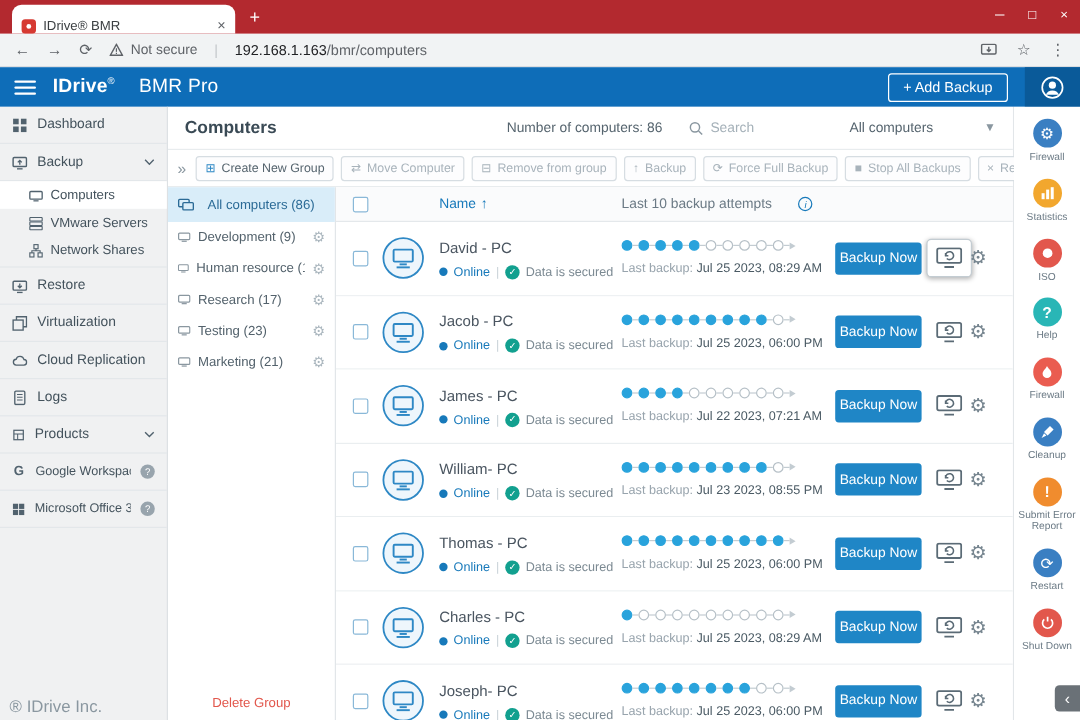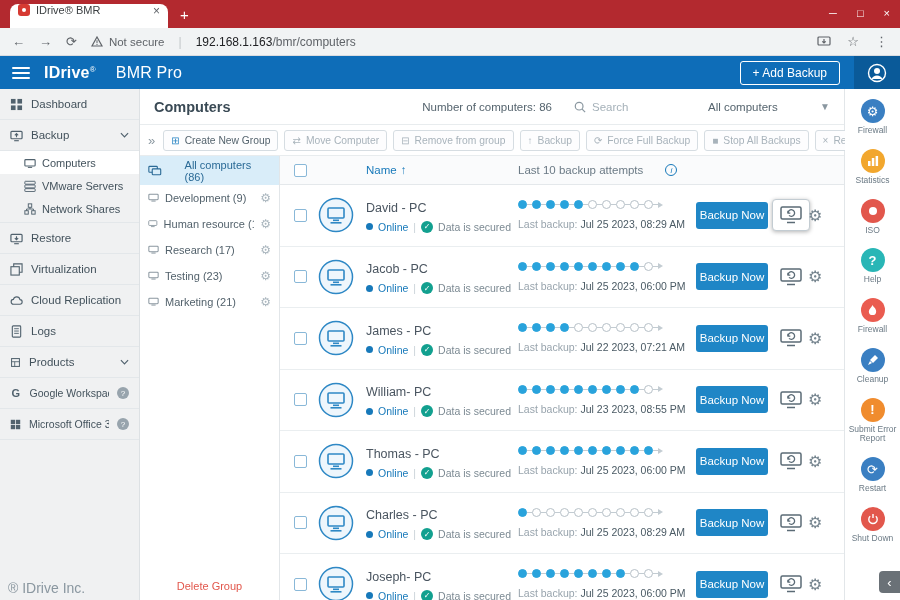--- a/index.html
+++ b/index.html
@@ -2,21 +2,21 @@
 <html><head>
 <meta charset="utf-8">
 <style>
   *{margin:0;padding:0;box-sizing:border-box}
   html,body{width:900px;height:600px;overflow:hidden}
   body{font-family:"Liberation Sans",sans-serif;background:#fff;color:#43525c}
   .screen{width:900px;height:600px;display:flex;flex-direction:column;position:relative;overflow:hidden;background:#fff}
 
   
   .tabstrip{height:28px;background:#b3292f;display:flex;align-items:flex-end;padding-left:10px;position:relative;flex:none}
-  .tab{height:24px;width:158px;background:#fff;border-radius:8px 8px 0 0;display:flex;align-items:flex-start;gap:6px;padding:0 8px;font-size:11px;color:#3c4043}
+  .tab{height:24px;width:186px;background:#fff;border-radius:8px 8px 0 0;display:flex;align-items:flex-end;gap:6px;padding:0 8px;font-size:11px;color:#3c4043}
   .favicon{width:12px;height:12px;border-radius:3px;background:#d63a32;position:relative;flex:none}
   .favicon::after{content:"";position:absolute;left:4px;top:4px;width:4px;height:4px;border-radius:50%;background:#fff}
   .tab-title{white-space:nowrap;overflow:hidden;flex:1}
   .tab-close{color:#5f6368;font-size:12px;cursor:default}
   .newtab{color:#fff;font-size:15px;margin:0 0 5px 12px}
   .wincontrols{position:absolute;right:10px;top:0;height:26px;display:flex;align-items:center;gap:20px;color:#fff;font-size:11px}
   .addressbar{height:28px;background:#f1f3f4;display:flex;align-items:center;padding:0 12px;gap:14px;font-size:12px;color:#5f6368;border-bottom:1px solid #dadce0;flex:none}
   .nav-ic{font-size:13px;color:#5f6368}
   .security{display:flex;gap:6px;align-items:center;color:#5f6368;font-size:11.5px}
   .sec-divider{color:#c4c7ca}
@@ -64,21 +64,21 @@
   .toolbar{height:31px;display:flex;align-items:center;gap:6px;padding:0 8px;border-bottom:1px solid #e8ecee;background:#fff;flex:none}
   .tb-expand{color:#8a97a0;font-size:13px;margin-right:2px}
   .tb-btn{height:21px;display:flex;align-items:center;gap:5px;padding:0 7px;border:1px solid #d6dde2;border-radius:3px;background:#fdfdfe;font-size:10.3px;color:#a8b3bb;font-family:inherit;white-space:nowrap}
   .tb-btn .tb-ic{font-size:10px}
   .tb-btn.enabled{color:#55646e}
   .tb-btn.enabled .tb-ic{color:#2e88c5}
 
   
   .tablearea{display:flex;flex:1;min-height:0}
   .groups{width:140px;background:#fff;border-right:1px solid #e2e6e9;font-size:11px;color:#53626c;position:relative;flex:none}
-  .grp-all{display:flex;gap:23px;align-items:center;background:#d9edf9;color:#2a6a96;padding:0 8px;height:29px}
+  .grp-all{display:flex;gap:11px;align-items:center;background:#d9edf9;color:#2a6a96;padding:0 8px;height:29px}
   .grp-item{display:flex;align-items:center;gap:6px;padding:0 8px;height:26px}
   .grp-label{white-space:nowrap;overflow:hidden}
   .grp-gear{margin-left:auto;color:#aab6be;font-size:12px}
   .grp-delete{position:absolute;bottom:8px;width:100%;text-align:center;color:#e2574c;font-size:11px}
 
   .table{flex:1;display:flex;flex-direction:column;min-width:0}
   .thead,.row{display:grid;grid-template-columns:24px 48px 152px 178px 76px 36px 28px;align-items:center;padding-left:14px}
   .thead{height:29px;background:#fafbfc;border-bottom:1px solid #e4e8eb;font-size:11.5px;flex:none}
   .th-name{grid-column:3;color:#1779ba;display:flex;gap:4px;align-items:center}
   .th-attempts{grid-column:4;color:#6b7a85;display:flex;gap:22px;align-items:flex-end}

